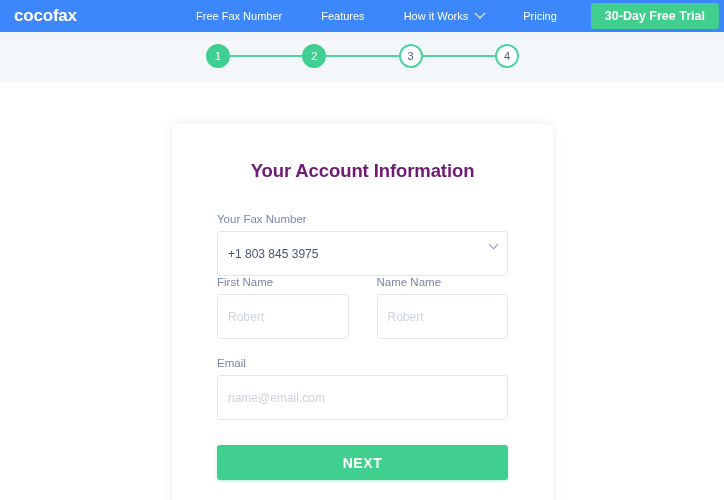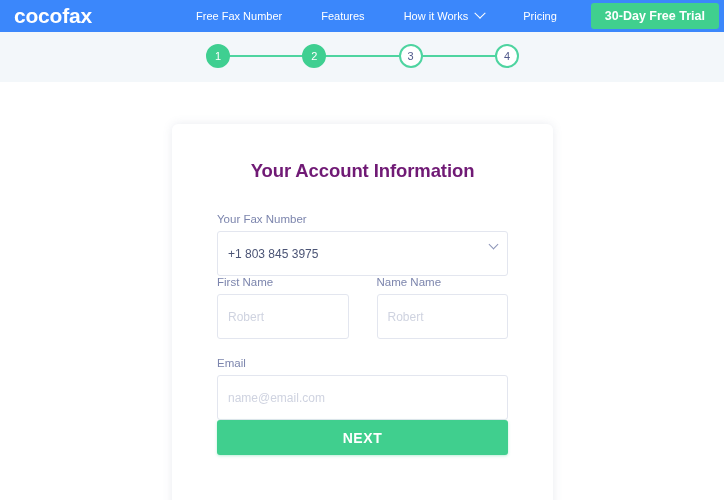--- a/index.html
+++ b/index.html
@@ -18,21 +18,21 @@
   
   .navbar {
     height: 32px;
     background: #3b87fb;
     display: flex;
     align-items: center;
     position: relative;
   }
   .logo {
     color: #ffffff;
-    font-size: 21px;
+    font-size: 17px;
     font-weight: bold;
     letter-spacing: -0.2px;
     margin-left: 14px;
     user-select: none;
   }
   .nav-links {
     display: flex;
     align-items: center;
     position: absolute;
     left: 196px;
@@ -185,20 +185,21 @@
   .row {
     display: flex;
     gap: 28px;
   }
   .col { flex: 1; }
   .email-block { margin-top: 18px; }
 
   .next-btn {
     width: 100%;
     height: 35px;
+    margin-top: 25px;
     background: #40cf8e;
     color: #ffffff;
     border: none;
     border-radius: 3px;
     font-size: 14px;
     font-weight: bold;
     letter-spacing: 0.6px;
     cursor: pointer;
     font-family: "Liberation Sans", sans-serif;
     box-shadow: 0 1px 3px rgba(64,207,142,0.35);

